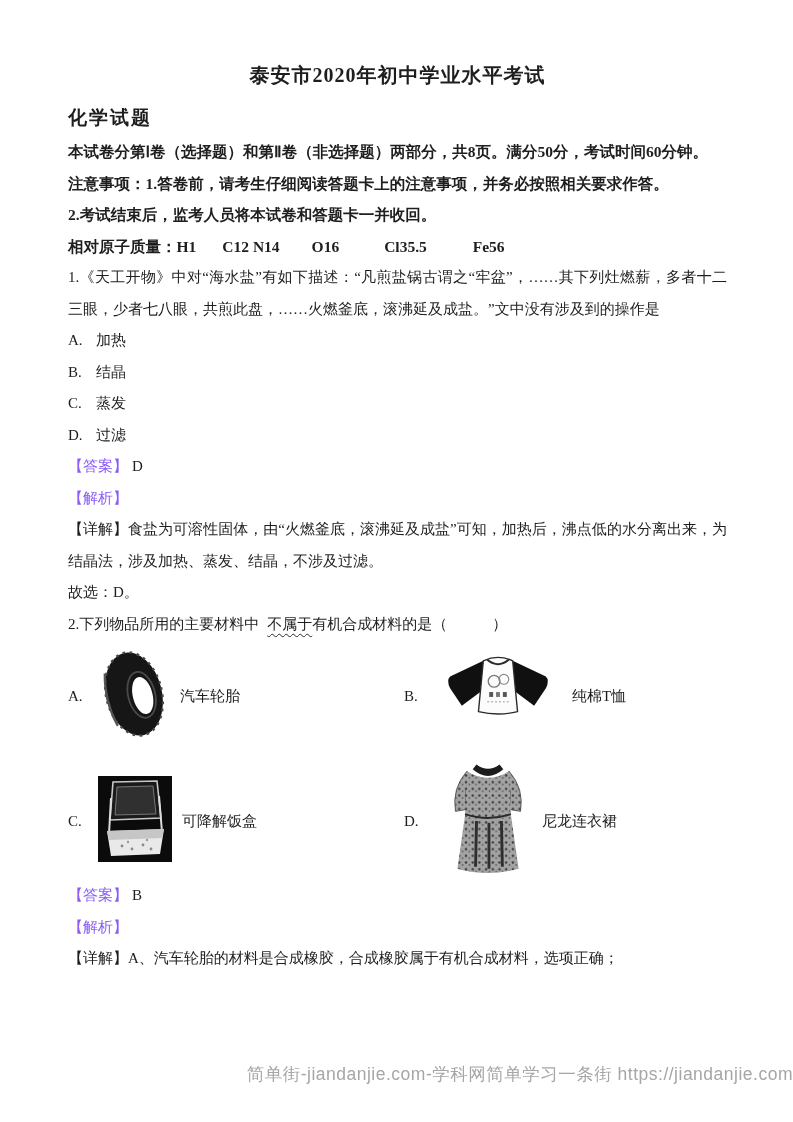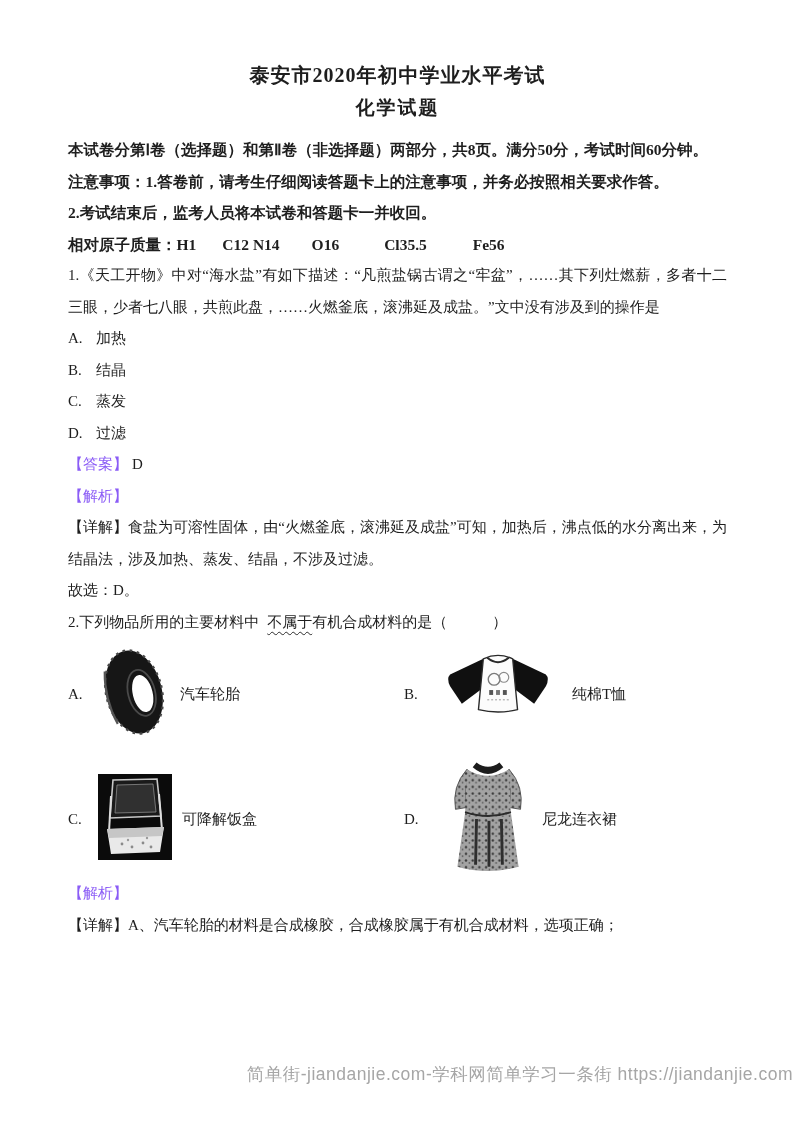--- a/index.html
+++ b/index.html
@@ -6,26 +6,26 @@
   .page{
     position:relative;
     width:793px;height:1122px;
     background:#ffffff;
     font-family:"Liberation Serif", serif;
     color:#1e1e1e;
     overflow:hidden;
   }
   .content{padding:60px 66px 0 68px;}
   h1.doc-title{
-    font-size:20px;line-height:30px;margin:0 0 4px 0;
+    font-size:20px;line-height:30px;margin:0 0 14px 0;
     text-align:center;font-weight:700;letter-spacing:1px;
   }
   h2.doc-subtitle{
-    font-size:19px;line-height:28px;margin:0 0 12px 0;
-    text-align:center;font-weight:700;letter-spacing:2px;
+    font-size:19px;line-height:28px;margin:0 0 4px 0;
+    text-align:left;font-weight:700;letter-spacing:2px;
   }
   p.line{margin:0;font-size:15px;line-height:31.5px;text-align:justify;}
   p.bold{font-weight:700;font-size:15.5px;}
   .accent{color:#8b5cf6;}
   .ans{margin-left:4px;}
   .opt-label{display:inline-block;min-width:22px;}
   .opt-text{margin-left:6px;}
   .am{margin-right:26px;}
   .am:nth-of-type(3){margin-right:32px;}
   .am:nth-of-type(4){margin-right:45px;}
@@ -163,19 +163,20 @@
             <path d="M34,64 L33,112" stroke="#2e2e2e" stroke-width="3"></path>
             <path d="M47,66 L47,114" stroke="#2e2e2e" stroke-width="3"></path>
             <path d="M60,64 L61,112" stroke="#2e2e2e" stroke-width="3"></path>
             <path d="M22,57 Q46,65 70,57" fill="none" stroke="#2a2a2a" stroke-width="2"></path>
           </svg>
         </span>
         <span class="caption">尼龙连衣裙</span>
       </div>
     </div>
 
+    <p class="line"><span class="accent">【答案】</span><span class="ans">B</span></p>
     <p class="line accent">【解析】</p>
     <p class="line"><span>【详解】</span><span>A、汽车轮胎的材料是合成橡胶，合成橡胶属于有机合成材料，选项正确；</span></p>
 
   </div>
 
   <div class="footer">简单街-jiandanjie.com-学科网简单学习一条街 https://jiandanjie.com</div>
 </div>
 
 </body></html>

